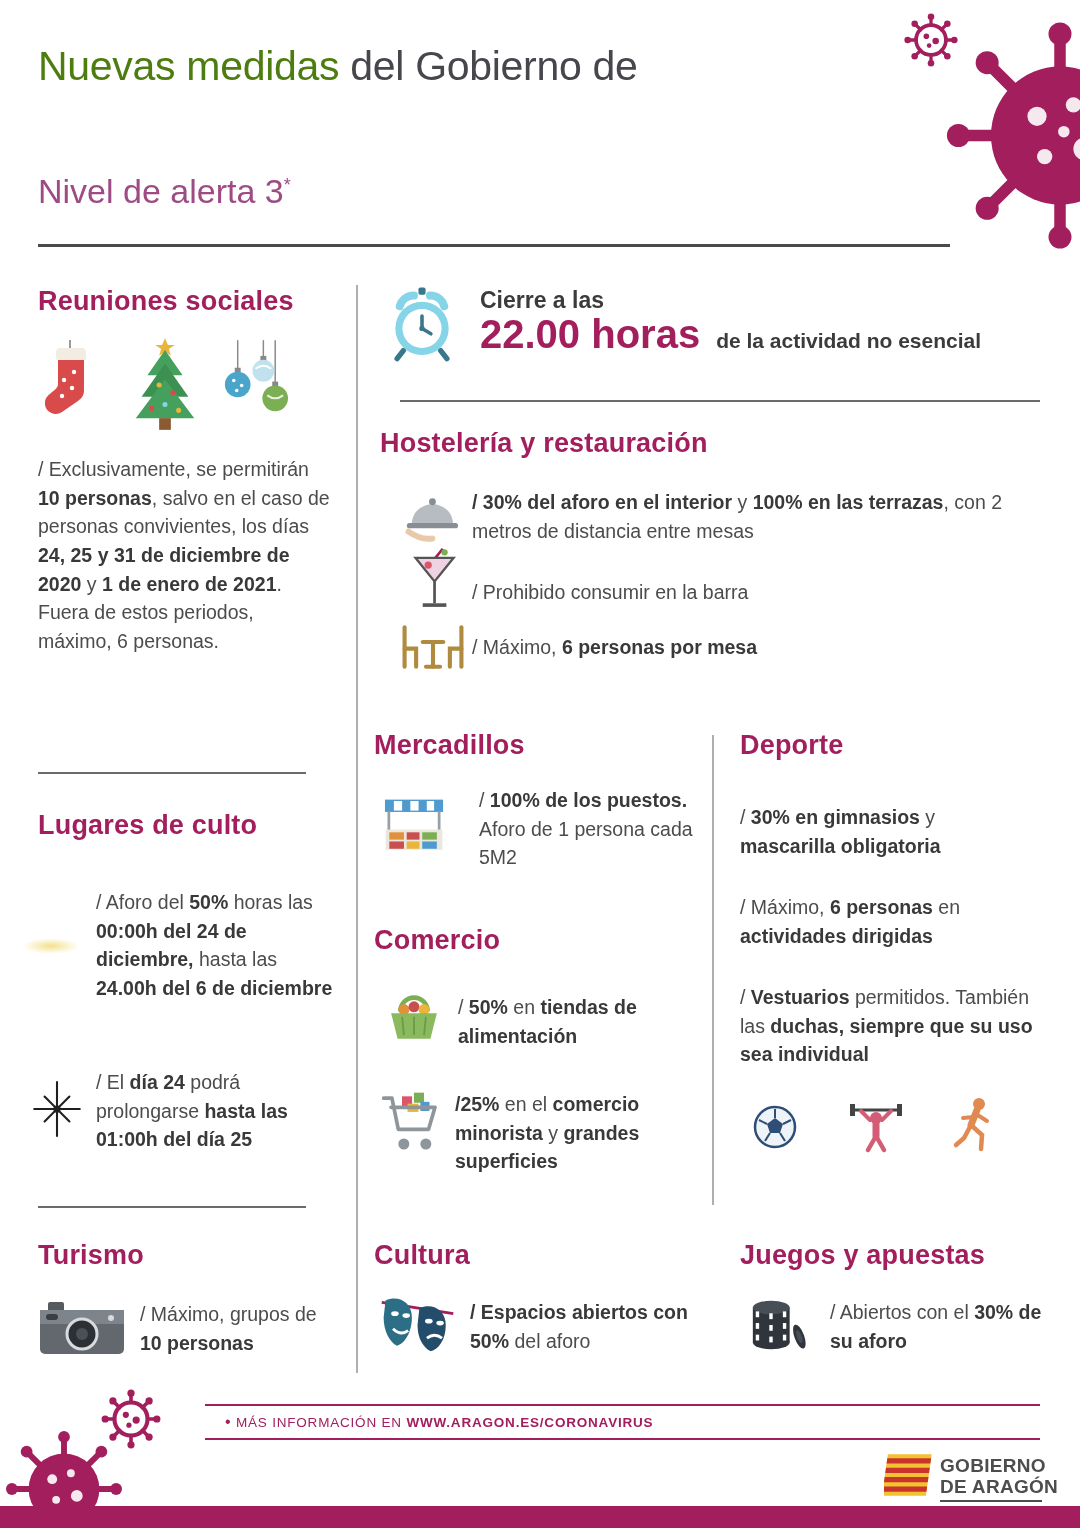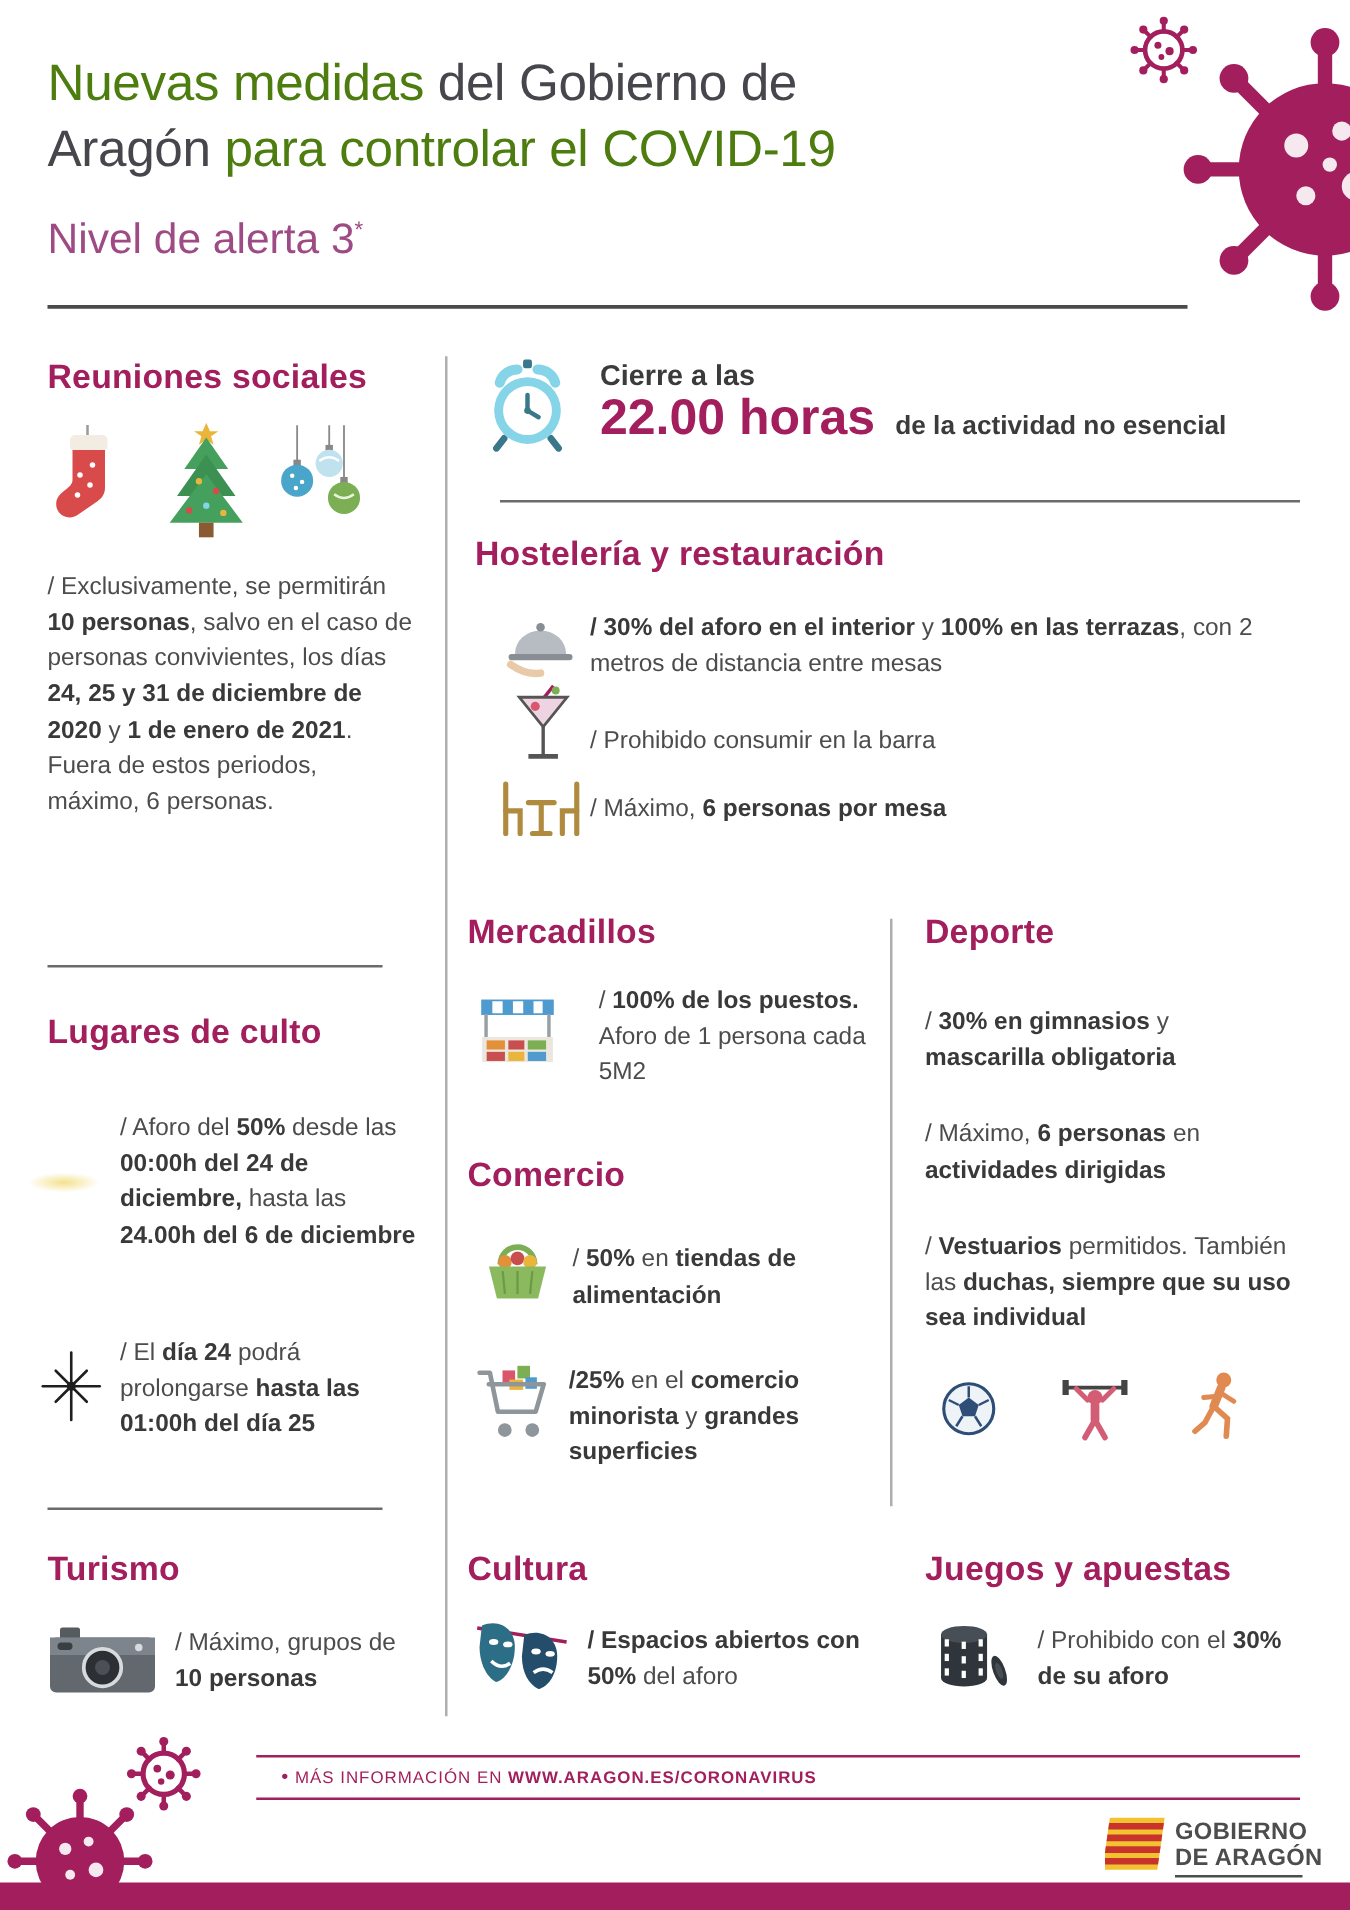--- a/index.html
+++ b/index.html
@@ -31,21 +31,20 @@
   .glow{background:radial-gradient(ellipse at center, rgba(242,220,120,.85), rgba(242,220,120,0) 70%)}
   svg{display:block}
 </style>
 </head>
 <body>
 
 <div class="page">
 
   <div class="abs title" style="left:38px;top:40px;width:830px">
     <div><span class="accent">Nuevas medidas</span><span> del Gobierno de</span></div>
-    <div><span>Aragón </span><span class="accent">para controlar el COVID-19</span></div>
   </div>
 
   <div class="abs alert" style="left:38px;top:172px">
     <span>Nivel de alerta 3</span><sup>*</sup>
   </div>
 
 
   <div class="abs headrule" style="left:38px;top:244px;width:912px"></div>
 
   <div class="abs" style="left:903px;top:12px;width:56px;height:56px">
@@ -163,21 +162,21 @@
   </div>
 
   <div class="abs body-txt" style="left:38px;top:455px;width:292px"><span>/ Exclusivamente, se permitirán </span><span class="b">10 personas</span><span>, salvo en el caso de personas convivientes, los días </span><span class="b">24, 25 y 31 de diciembre de 2020</span><span> y </span><span class="b">1 de enero de 2021</span><span>. Fuera de estos periodos, máximo, 6 personas.</span></div>
 
   <div class="abs hline" style="left:38px;top:772px;width:268px"></div>
 
   <div class="abs sec-title" style="left:38px;top:810px">Lugares de culto</div>
 
   <div class="abs glow" style="left:22px;top:938px;width:58px;height:16px"></div>
 
-  <div class="abs body-txt" style="left:96px;top:888px;width:242px"><span>/ Aforo del </span><span class="b">50%</span><span>  desde las </span><span class="b">00:00h del 24 de diciembre,</span><span> hasta las </span><span class="b">24.00h del 6 de diciembre</span></div>
+  <div class="abs body-txt" style="left:96px;top:888px;width:242px"><span>/ Aforo del </span><span class="b">50%</span><span>  horas las </span><span class="b">00:00h del 24 de diciembre,</span><span> hasta las </span><span class="b">24.00h del 6 de diciembre</span></div>
 
   <div class="abs" style="left:28px;top:1080px;width:58px;height:58px">
     <svg viewBox="0 0 56 56" width="58" height="58">
       <g stroke="#1f1f1f" stroke-width="2" stroke-linecap="round">
         <line x1="28" y1="2" x2="28" y2="54"></line>
         <line x1="6" y1="28" x2="50" y2="28"></line>
         <line x1="16" y1="16" x2="40" y2="40"></line>
         <line x1="40" y1="16" x2="16" y2="40"></line>
       </g>
       <circle cx="28" cy="28" r="3.5" fill="#1f1f1f"></circle>
@@ -403,21 +402,21 @@
         <rect x="8" y="44" width="3.5" height="6"></rect>
           <rect x="22" y="46" width="3.5" height="6"></rect>
           <rect x="36" y="44" width="3.5" height="6"></rect>
       </g>
       <g transform="rotate(70 53 46)">
         <ellipse cx="53" cy="46" rx="13" ry="5" fill="#2f353a"></ellipse>
         <ellipse cx="53" cy="46" rx="7" ry="2.5" fill="#474e55"></ellipse>
       </g>
     </svg>
   </div>
-  <div class="abs body-txt" style="left:830px;top:1298px;width:215px"><span>/ Prohibido con el </span><span class="b">30% de su aforo</span></div>
+  <div class="abs body-txt" style="left:830px;top:1298px;width:215px"><span>/ Abiertos con el </span><span class="b">30% de su aforo</span></div>
 
   <div class="abs mline" style="left:205px;top:1404px;width:835px"></div>
   <div class="abs finfo" style="left:225px;top:1413px;width:800px"><span class="bullet">•</span><span>   MÁS INFORMACIÓN EN </span><span class="fb">WWW.ARAGON.ES/CORONAVIRUS</span></div>
   <div class="abs mline" style="left:205px;top:1438px;width:835px"></div>
 
   <div class="abs" style="left:100px;top:1388px;width:62px;height:62px">
     <svg viewBox="0 0 120 120" width="62" height="62">
       <g stroke="#a21e5c" stroke-width="7" stroke-linecap="round" fill="none">
         <line x1="60" y1="28" x2="60" y2="12"></line>
           <line x1="60" y1="92" x2="60" y2="108"></line>

